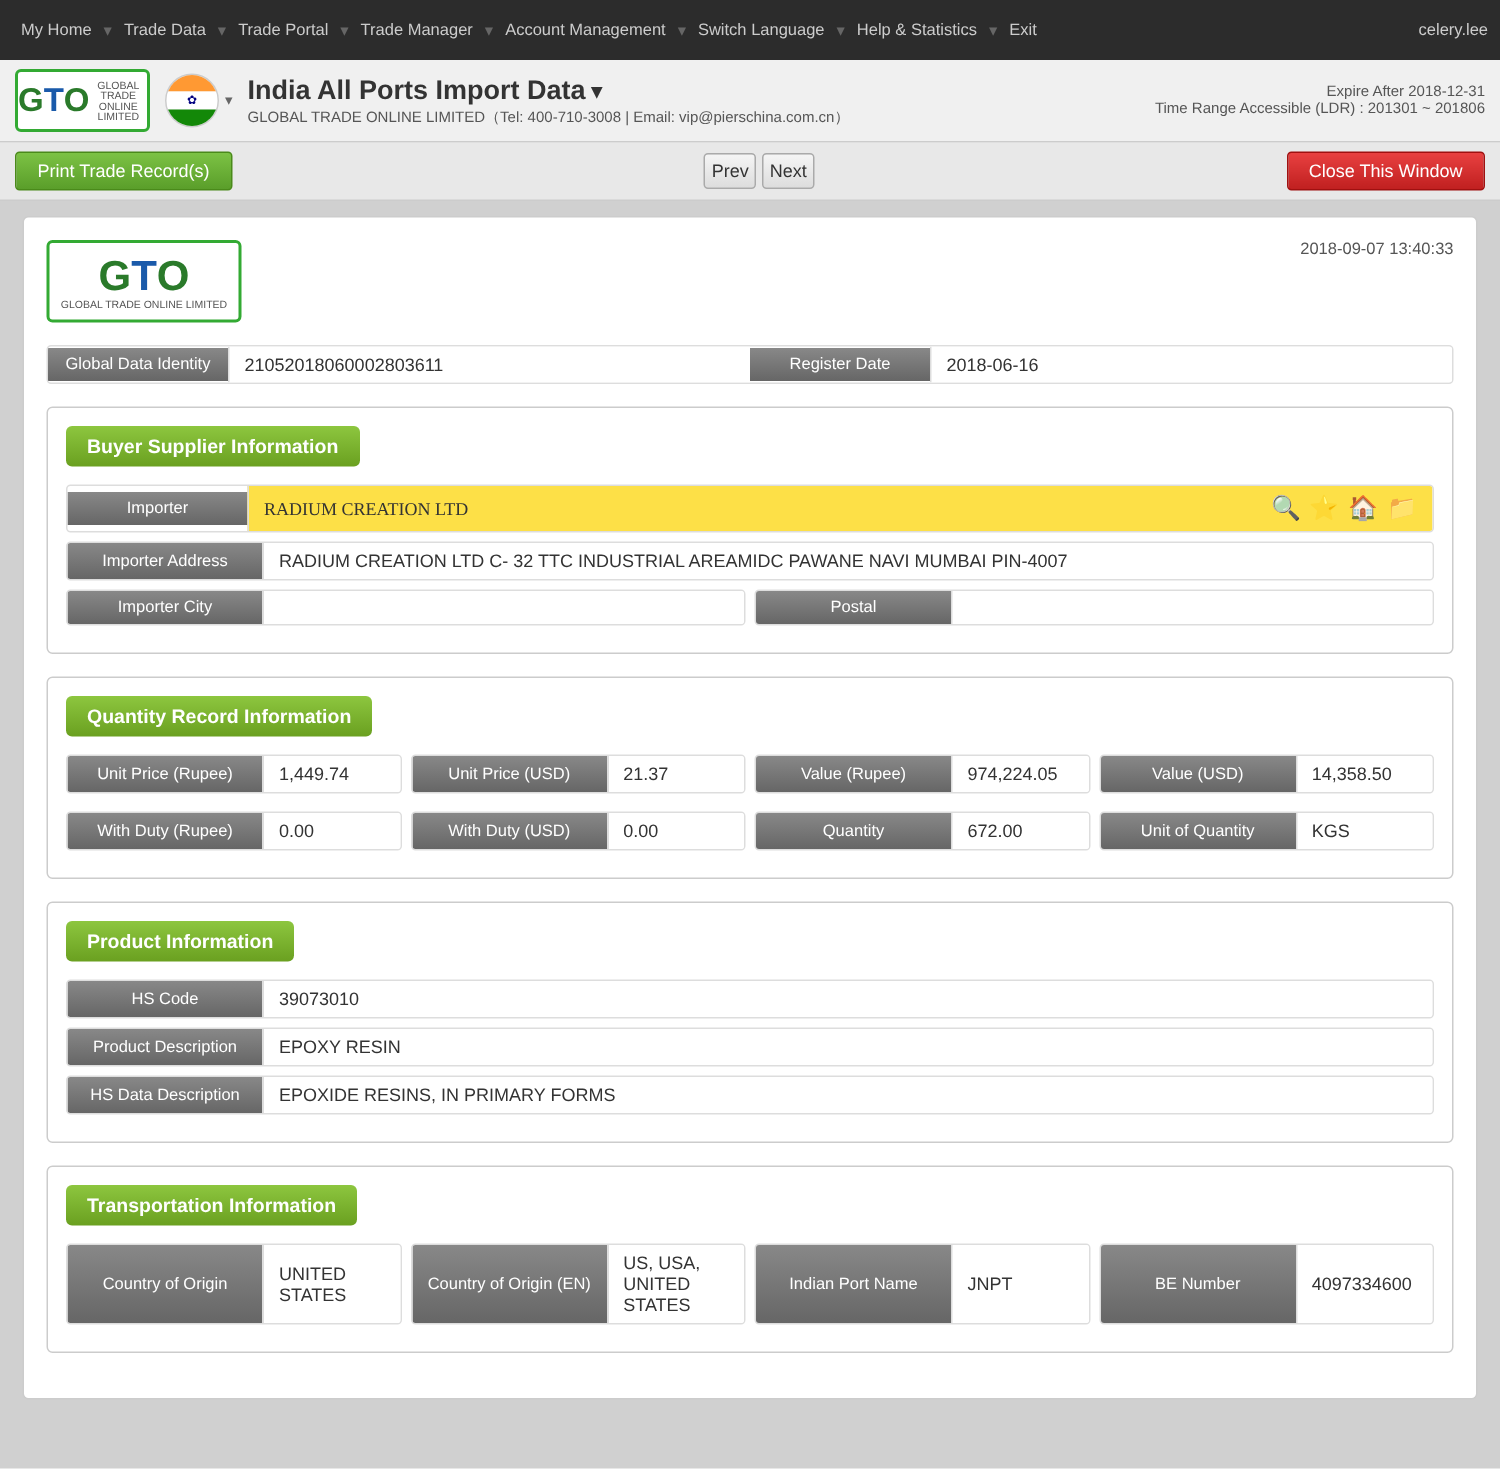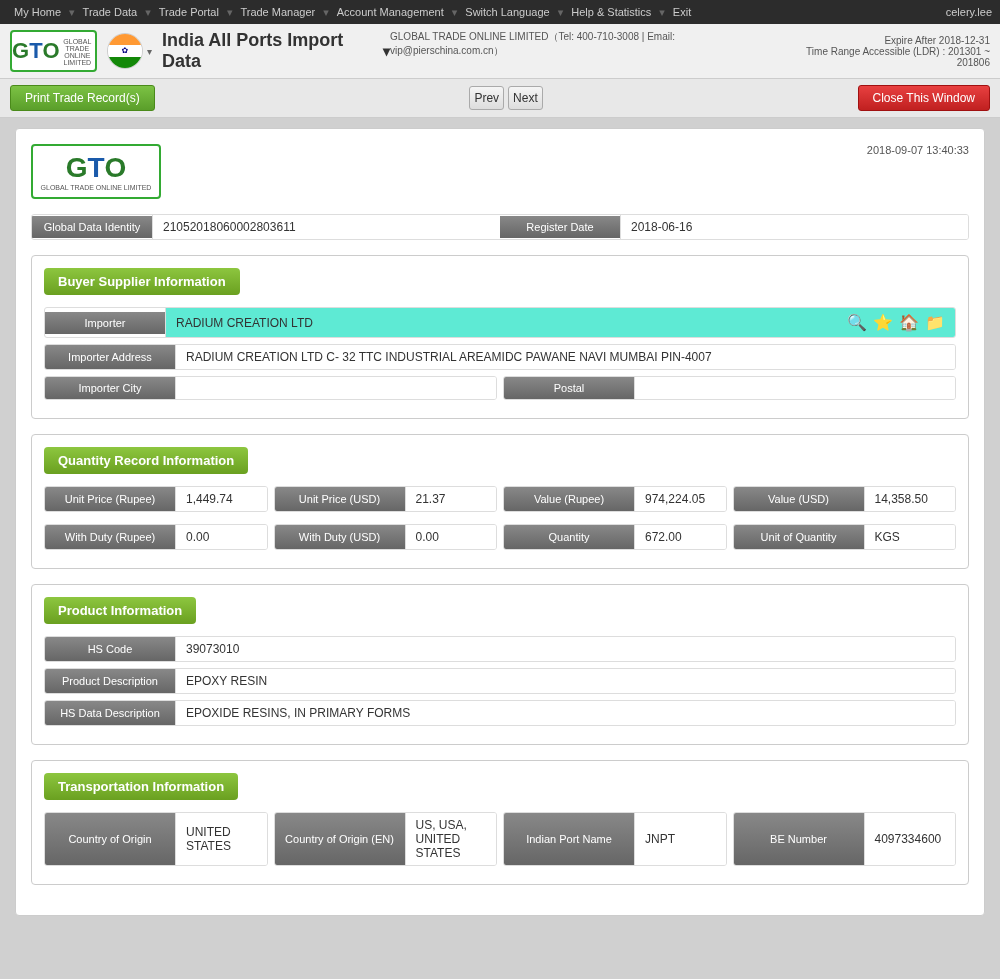--- a/index.html
+++ b/index.html
@@ -6,21 +6,21 @@
     body { font-family: Arial, sans-serif; font-size: 12px; background: #d0d0d0; color: #333; }
 
     
     .top-nav {
       background: #2c2c2c;
       color: #ccc;
       display: flex;
       align-items: center;
       justify-content: space-between;
       padding: 0 8px;
-      height: 24px;
+      height: 40px;
       font-size: 11px;
     }
     .top-nav-left { display: flex; gap: 2px; align-items: center; }
     .top-nav-item {
       padding: 2px 6px;
       cursor: pointer;
       color: #ccc;
       white-space: nowrap;
     }
     .top-nav-right { color: #ccc; font-size: 11px; }
@@ -64,21 +64,21 @@
       border: 1px solid #ccc;
       display: flex;
       flex-direction: column;
     }
     .flag-stripe-top { background: #ff9933; flex: 1; }
     .flag-stripe-mid { background: white; flex: 1; display: flex; align-items: center; justify-content: center; }
     .flag-stripe-bot { background: #138808; flex: 1; }
     .flag-ashoka { color: #000080; font-size: 8px; }
     .flag-dropdown { font-size: 10px; color: #666; cursor: pointer; }
 
-    .page-title-area { display: flex; flex-direction: row; }
+    .page-title-area { display: flex; flex-direction: column; }
     .page-title { font-size: 18px; font-weight: bold; color: #333; display: flex; align-items: center; gap: 4px; }
 
     .header-right { text-align: right; font-size: 10px; color: #555; }
 
     
     .action-bar {
       background: #e8e8e8;
       border-bottom: 1px solid #ccc;
       padding: 6px 10px;
       display: flex;
@@ -242,25 +242,26 @@
       display: flex;
       align-items: center;
       border: 1px solid #ddd;
       border-radius: 3px;
       margin-bottom: 6px;
       overflow: hidden;
     }
     .importer-value {
       flex: 1;
       padding: 5px 10px;
-      background: #5eead4;
+      background: #fde047;
       border-left: 1px solid #ddd;
       display: flex;
       align-items: center;
       justify-content: space-between;
+      font-family: Liberation Serif, serif;
     }
   </style>
 </head>
 <body>
 
 <div class="top-nav">
   <div class="top-nav-left">
     <span class="top-nav-item">My Home</span>
     <span style="color:#666">▾</span>
     <span class="top-nav-item">Trade Data</span>

